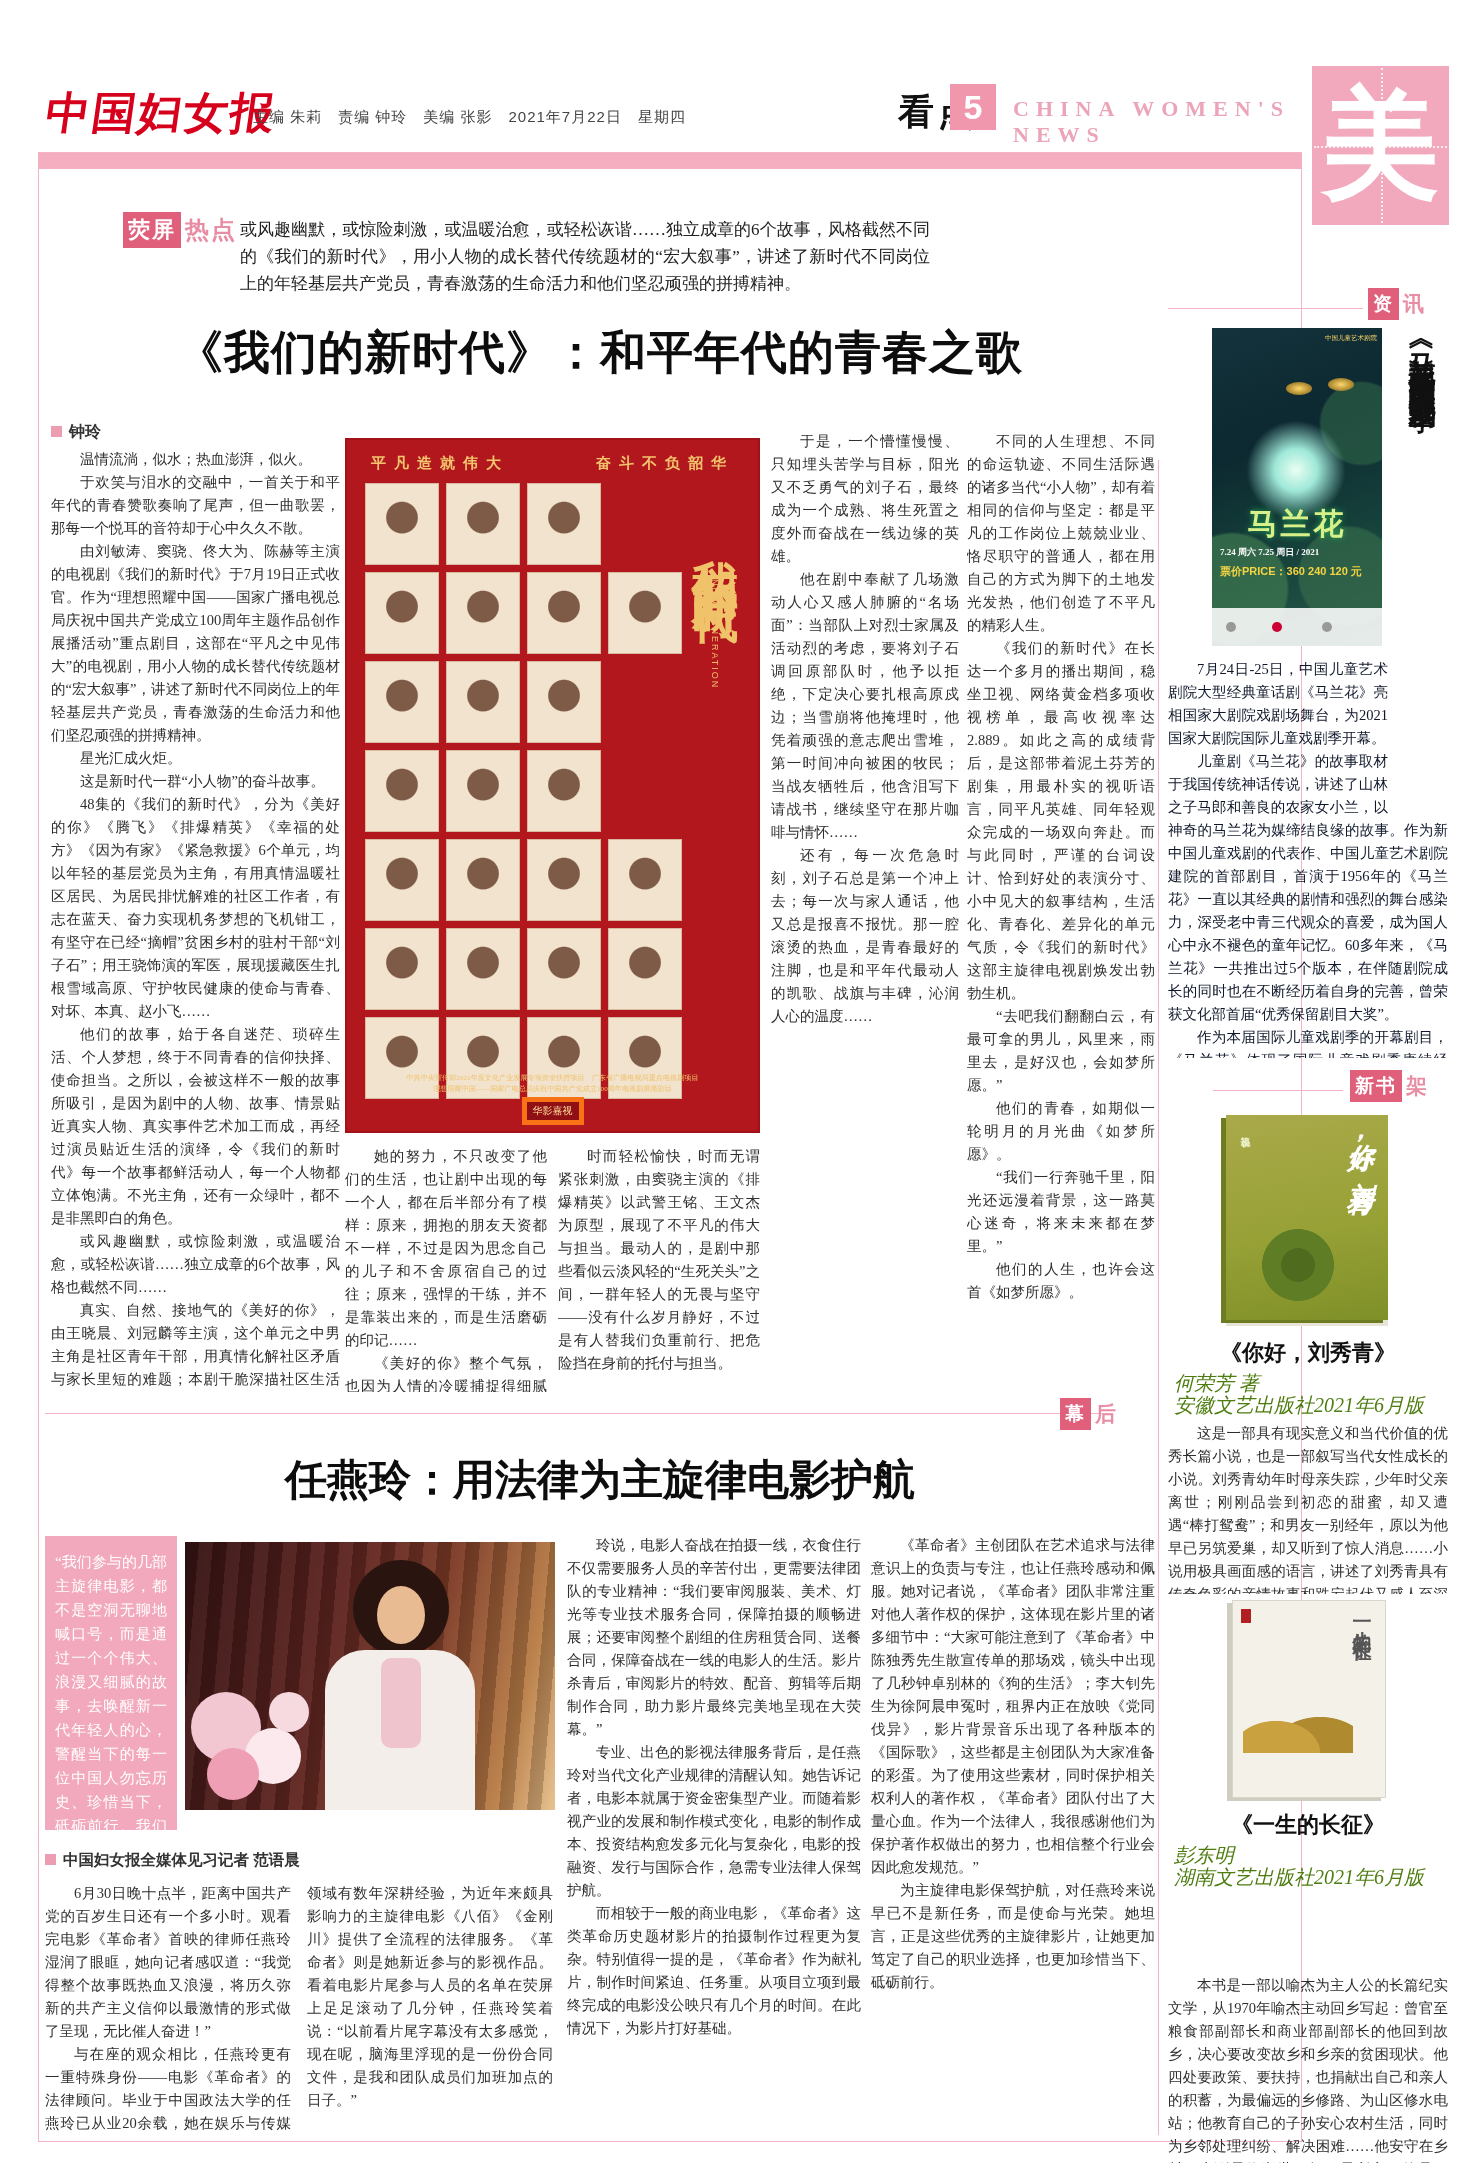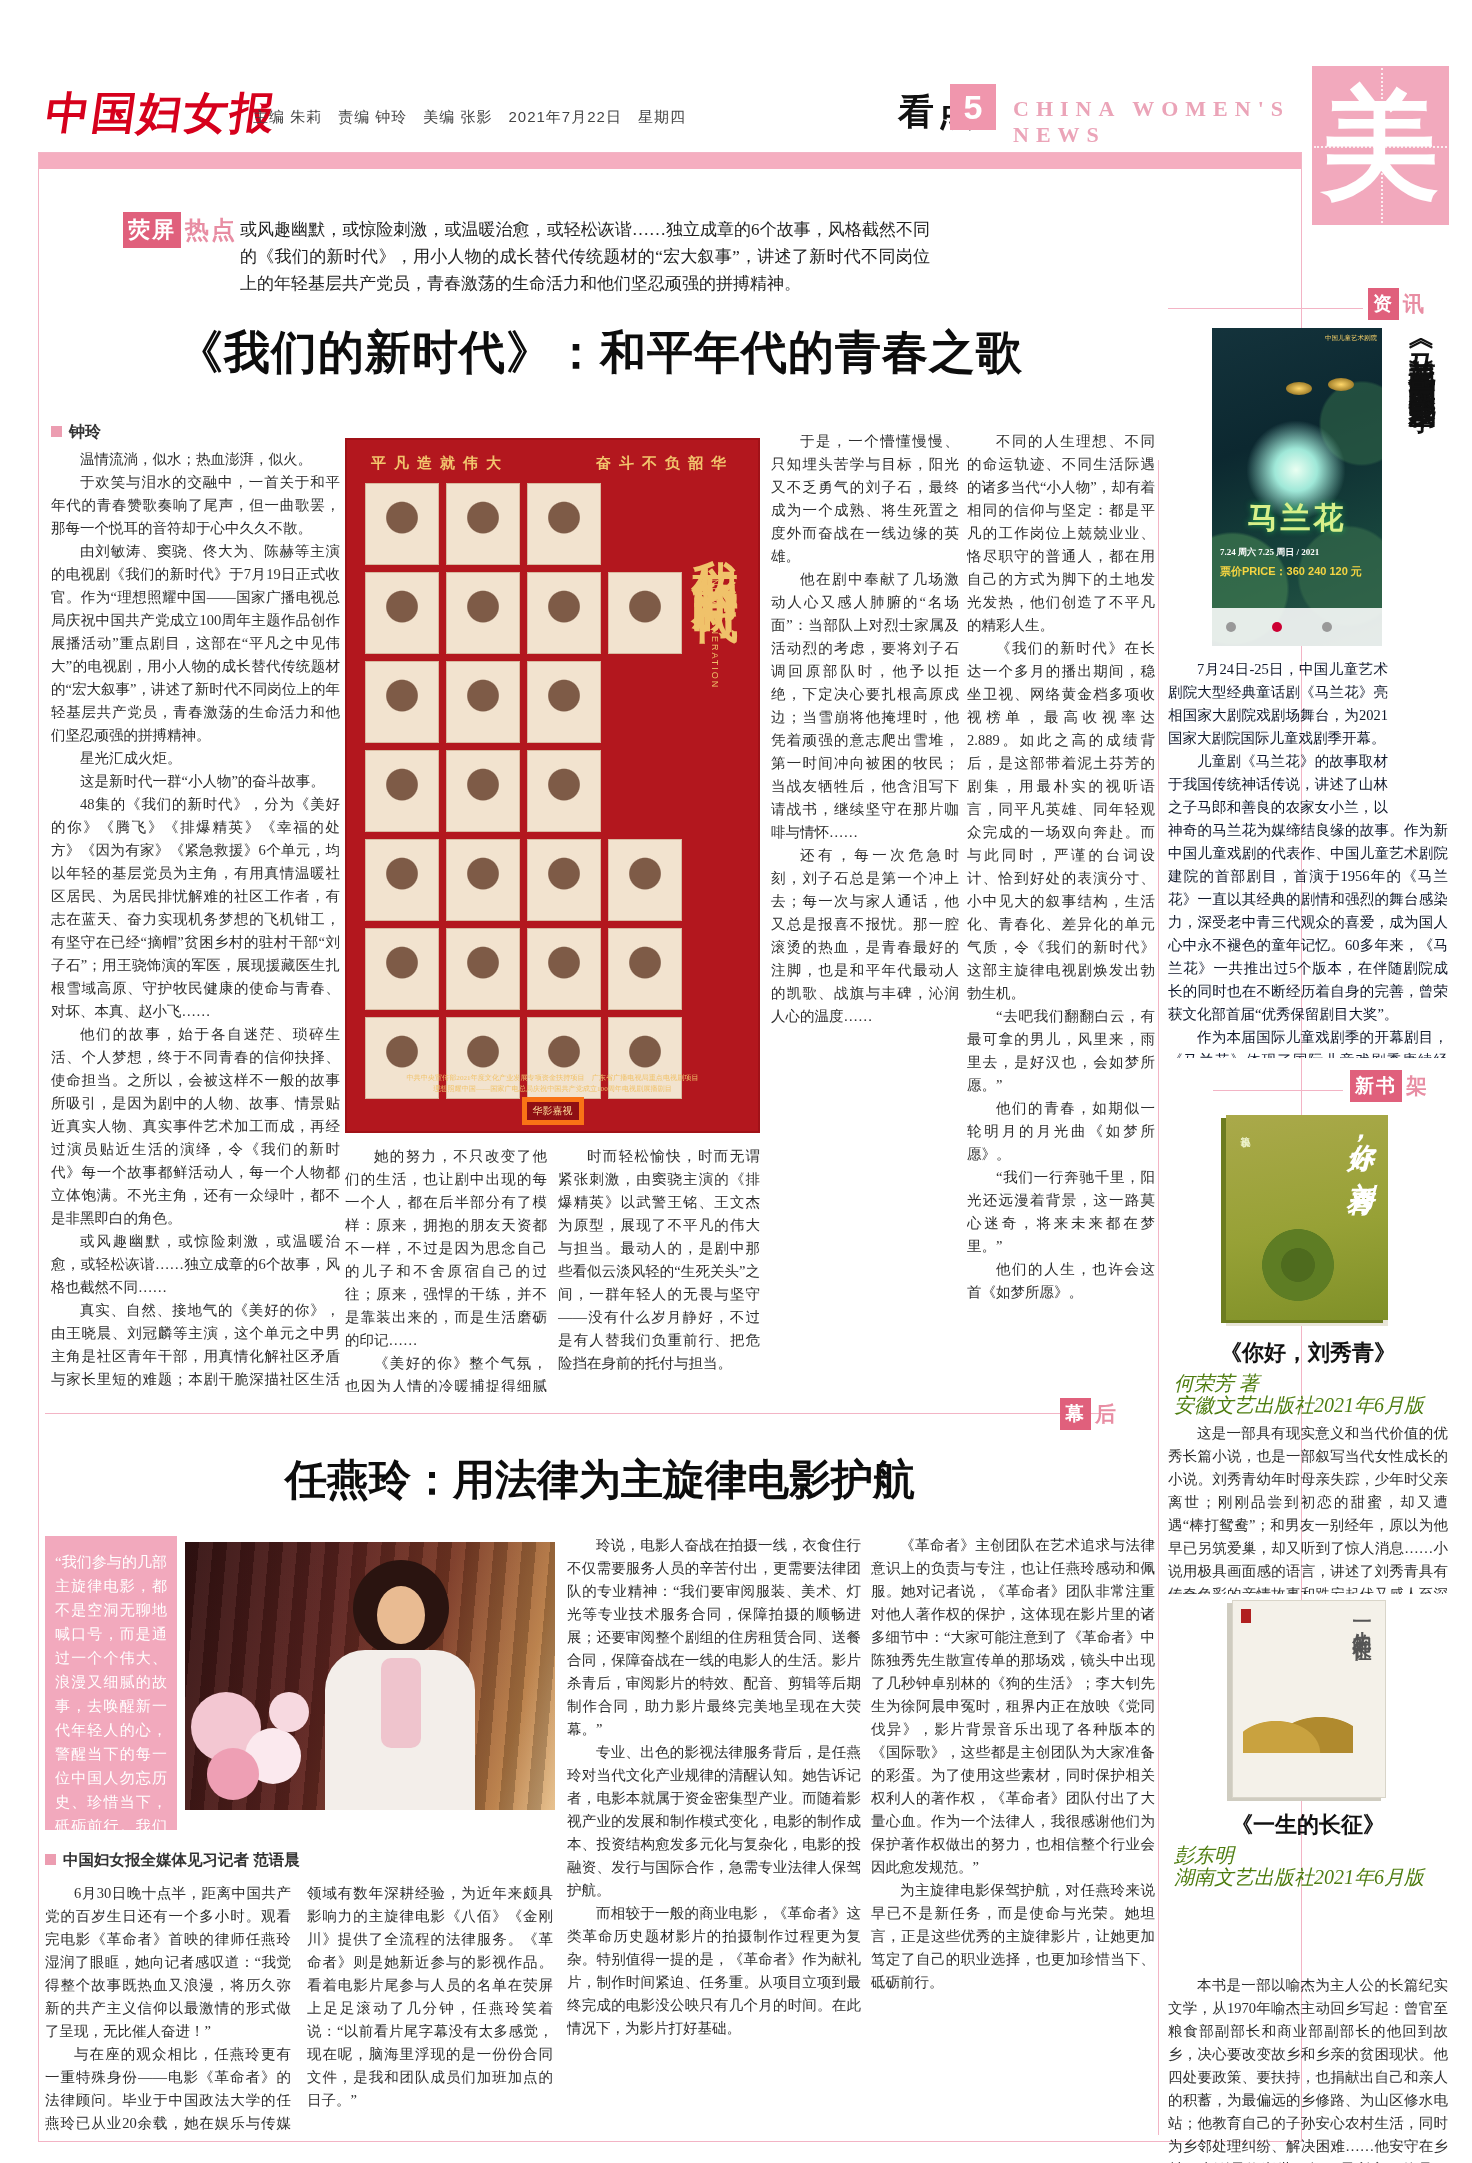--- a/index.html
+++ b/index.html
@@ -100,21 +100,21 @@
   .mlposter{position:absolute;left:44px;top:158px;width:170px;height:318px;overflow:hidden;
         background:linear-gradient(160deg,#14333c 0%,#0c2830 35%,#17443c 70%,#2c5c49 100%);}
   .mlposter .eye{position:absolute;width:26px;height:13px;border-radius:50%;background:radial-gradient(#ffd76a,#7a5a10);}
   .mlposter .glow{position:absolute;left:34px;top:92px;width:100px;height:100px;border-radius:50%;
         background:radial-gradient(circle,#eafff2 0%,#9fe8d8 30%,rgba(40,120,100,0) 70%);}
   .mlposter .leaves{position:absolute;inset:0;background:
         radial-gradient(circle at 12% 82%,#3f7a50 0 18%,transparent 19%),
         radial-gradient(circle at 88% 30%,#2c5f46 0 15%,transparent 16%),
         radial-gradient(circle at 80% 78%,#356a4b 0 17%,transparent 18%);opacity:.7;}
   .mltheater{position:absolute;right:5px;top:6px;font-size:6.5px;color:#ffd76a;}
-  .mltitle{position:absolute;left:0;width:100%;top:170px;text-align:center;font-size:30px;font-weight:bold;
+  .mltitle{position:absolute;left:0;width:100%;top:176px;text-align:center;font-size:30px;font-weight:bold;
         color:#d8f08a;letter-spacing:3px;text-shadow:0 0 6px #2a5;}
   .mldates{position:absolute;left:8px;top:218px;font-size:9px;color:#fff;font-weight:bold;}
   .mlprice{position:absolute;left:8px;top:236px;font-size:11px;color:#f5d442;font-weight:bold;
         font-family:"Liberation Sans","DejaVu Sans",sans-serif;}
   .mlfoot{position:absolute;left:0;bottom:0;width:100%;height:38px;background:rgba(255,255,255,.88);}
   .mlfoot i{position:absolute;border-radius:50%;background:#999;width:10px;height:10px;top:14px;}
   .vheadline{position:absolute;right:0;top:160px;height:470px;writing-mode:vertical-rl;
         font-size:27px;font-weight:bold;color:#111;letter-spacing:3px;line-height:52px;}
   .sartext{position:absolute;left:0;top:488px;width:280px;height:400px;overflow:hidden;
         font-size:14.5px;line-height:23px;text-align:justify;color:#0f172a;}

